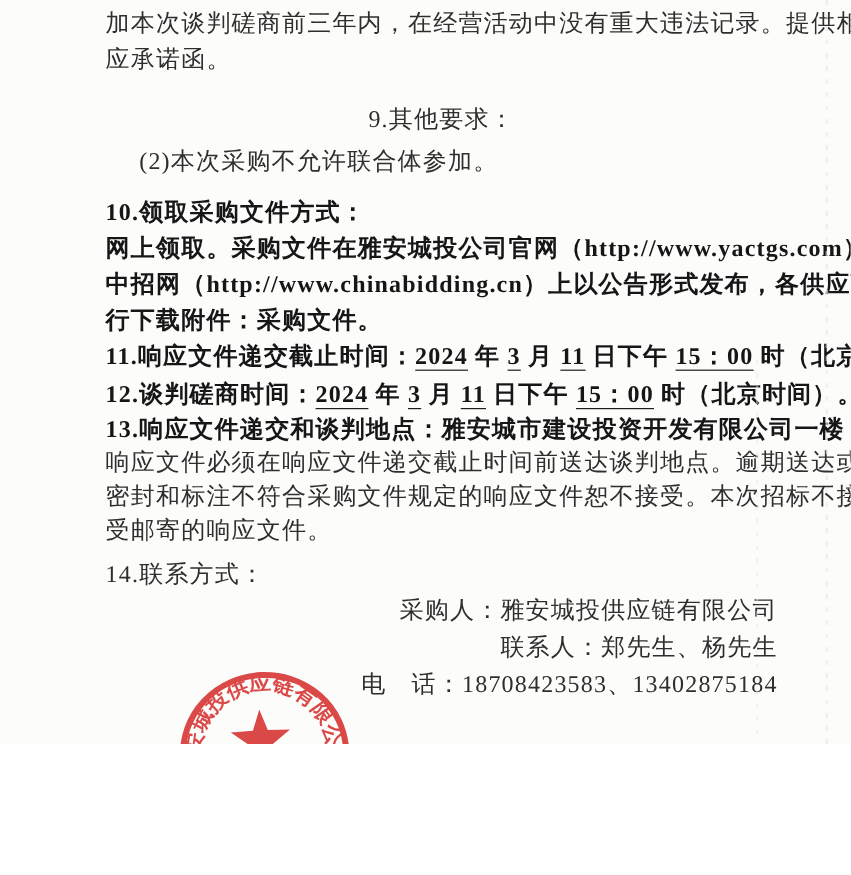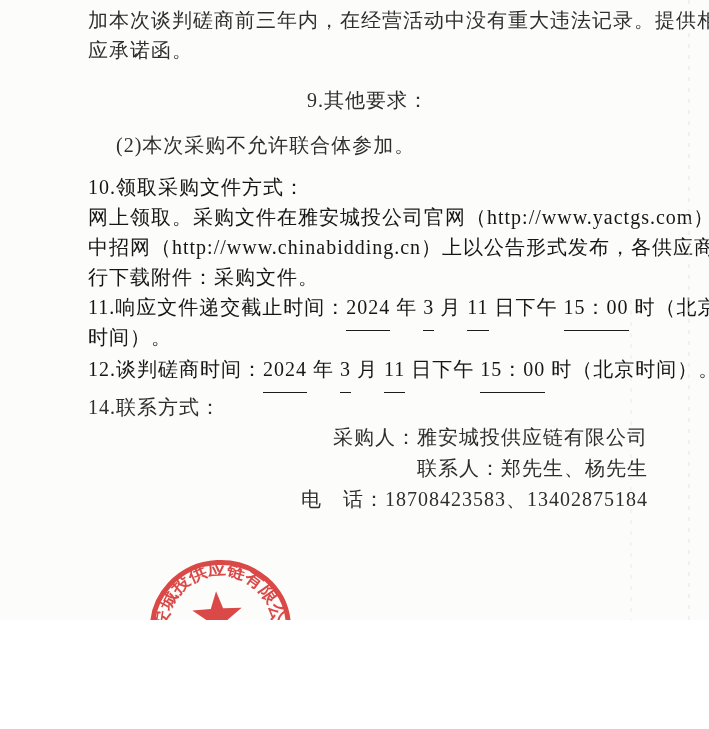--- a/index.html
+++ b/index.html
@@ -10,28 +10,28 @@
     overflow:hidden;
     font-family:"Liberation Serif","DejaVu Serif",serif;
     color:#2e2e2e;
   }
   .doc{
     position:absolute;left:88px;top:0;width:560px;
     font-size:20px;line-height:30px;letter-spacing:1px;
   }
   .line{white-space:pre;}
   .para{margin:0;}
-  .b{font-weight:400;color:#161616;}
+  .b{font-weight:700;color:#161616;}
   .indent{padding-left:28px;}
   .indent2{padding-left:36px;text-align:right;}
-  .u{border-bottom:1.6px solid #1c1c1c;padding-bottom:12px;}
+  .u{border-bottom:1.6px solid #1c1c1c;padding-bottom:0px;}
   .mt-intro{margin-top:5px;}
   .mt-s9{margin-top:20px;text-align:center;}
   .mt-s91{margin-top:18px;}
-  .mt-s92{margin-top:15px;}
+  .mt-s92{margin-top:5px;}
   .mt-s10{margin-top:12px;}
   .mt-s12{margin-top:2px;}
   .tight{line-height:28px;}
   .mt-s14{margin-top:8px;}
   .contacts{line-height:31px;}
   
   .seal{
     position:absolute;left:148px;top:558px;
     width:145px;height:141px;
     opacity:0.88;
@@ -73,30 +73,35 @@
     </div>
 
     <div class="para b">
       <div class="line">网上领取。采购文件在雅安城投公司官网（http://www.yactgs.com）及</div>
       <div class="line">中招网（http://www.chinabidding.cn）上以公告形式发布，各供应商自</div>
       <div class="line">行下载附件：采购文件。</div>
     </div>
 
     <div class="para b">
       <div class="line"><span>11.响应文件递交截止时间：</span><span class="u">2024</span><span> 年 </span><span class="u">3</span><span> 月 </span><span class="u">11</span><span> 日下午 </span><span class="u">15：00</span><span> 时（北京</span></div>
-      <div class="line">时间）。</div>
     </div>
 
     <div class="para b mt-s12">
       <div class="line"><span>12.谈判磋商时间：</span><span class="u">2024</span><span> 年 </span><span class="u">3</span><span> 月 </span><span class="u">11</span><span> 日下午 </span><span class="u">15：00</span><span> 时（北京时间）。</span></div>
     </div>
 
     <div class="para b tight">
+      <div class="line">13.响应文件递交和谈判地点：雅安城市建设投资开发有限公司一楼</div>
     </div>
 
+    <div class="para tight">
+      <div class="line">响应文件必须在响应文件递交截止时间前送达谈判地点。逾期送达或</div>
+      <div class="line">密封和标注不符合采购文件规定的响应文件恕不接受。本次招标不接</div>
+      <div class="line">受邮寄的响应文件。</div>
+    </div>
 
     <div class="para mt-s14">
       <div class="line">14.联系方式：</div>
     </div>
 
     <div class="para contacts">
       <div class="line indent2">采购人：雅安城投供应链有限公司</div>
       <div class="line indent2">联系人：郑先生、杨先生</div>
       <div class="line indent2">电　话：18708423583、13402875184</div>
     </div>

